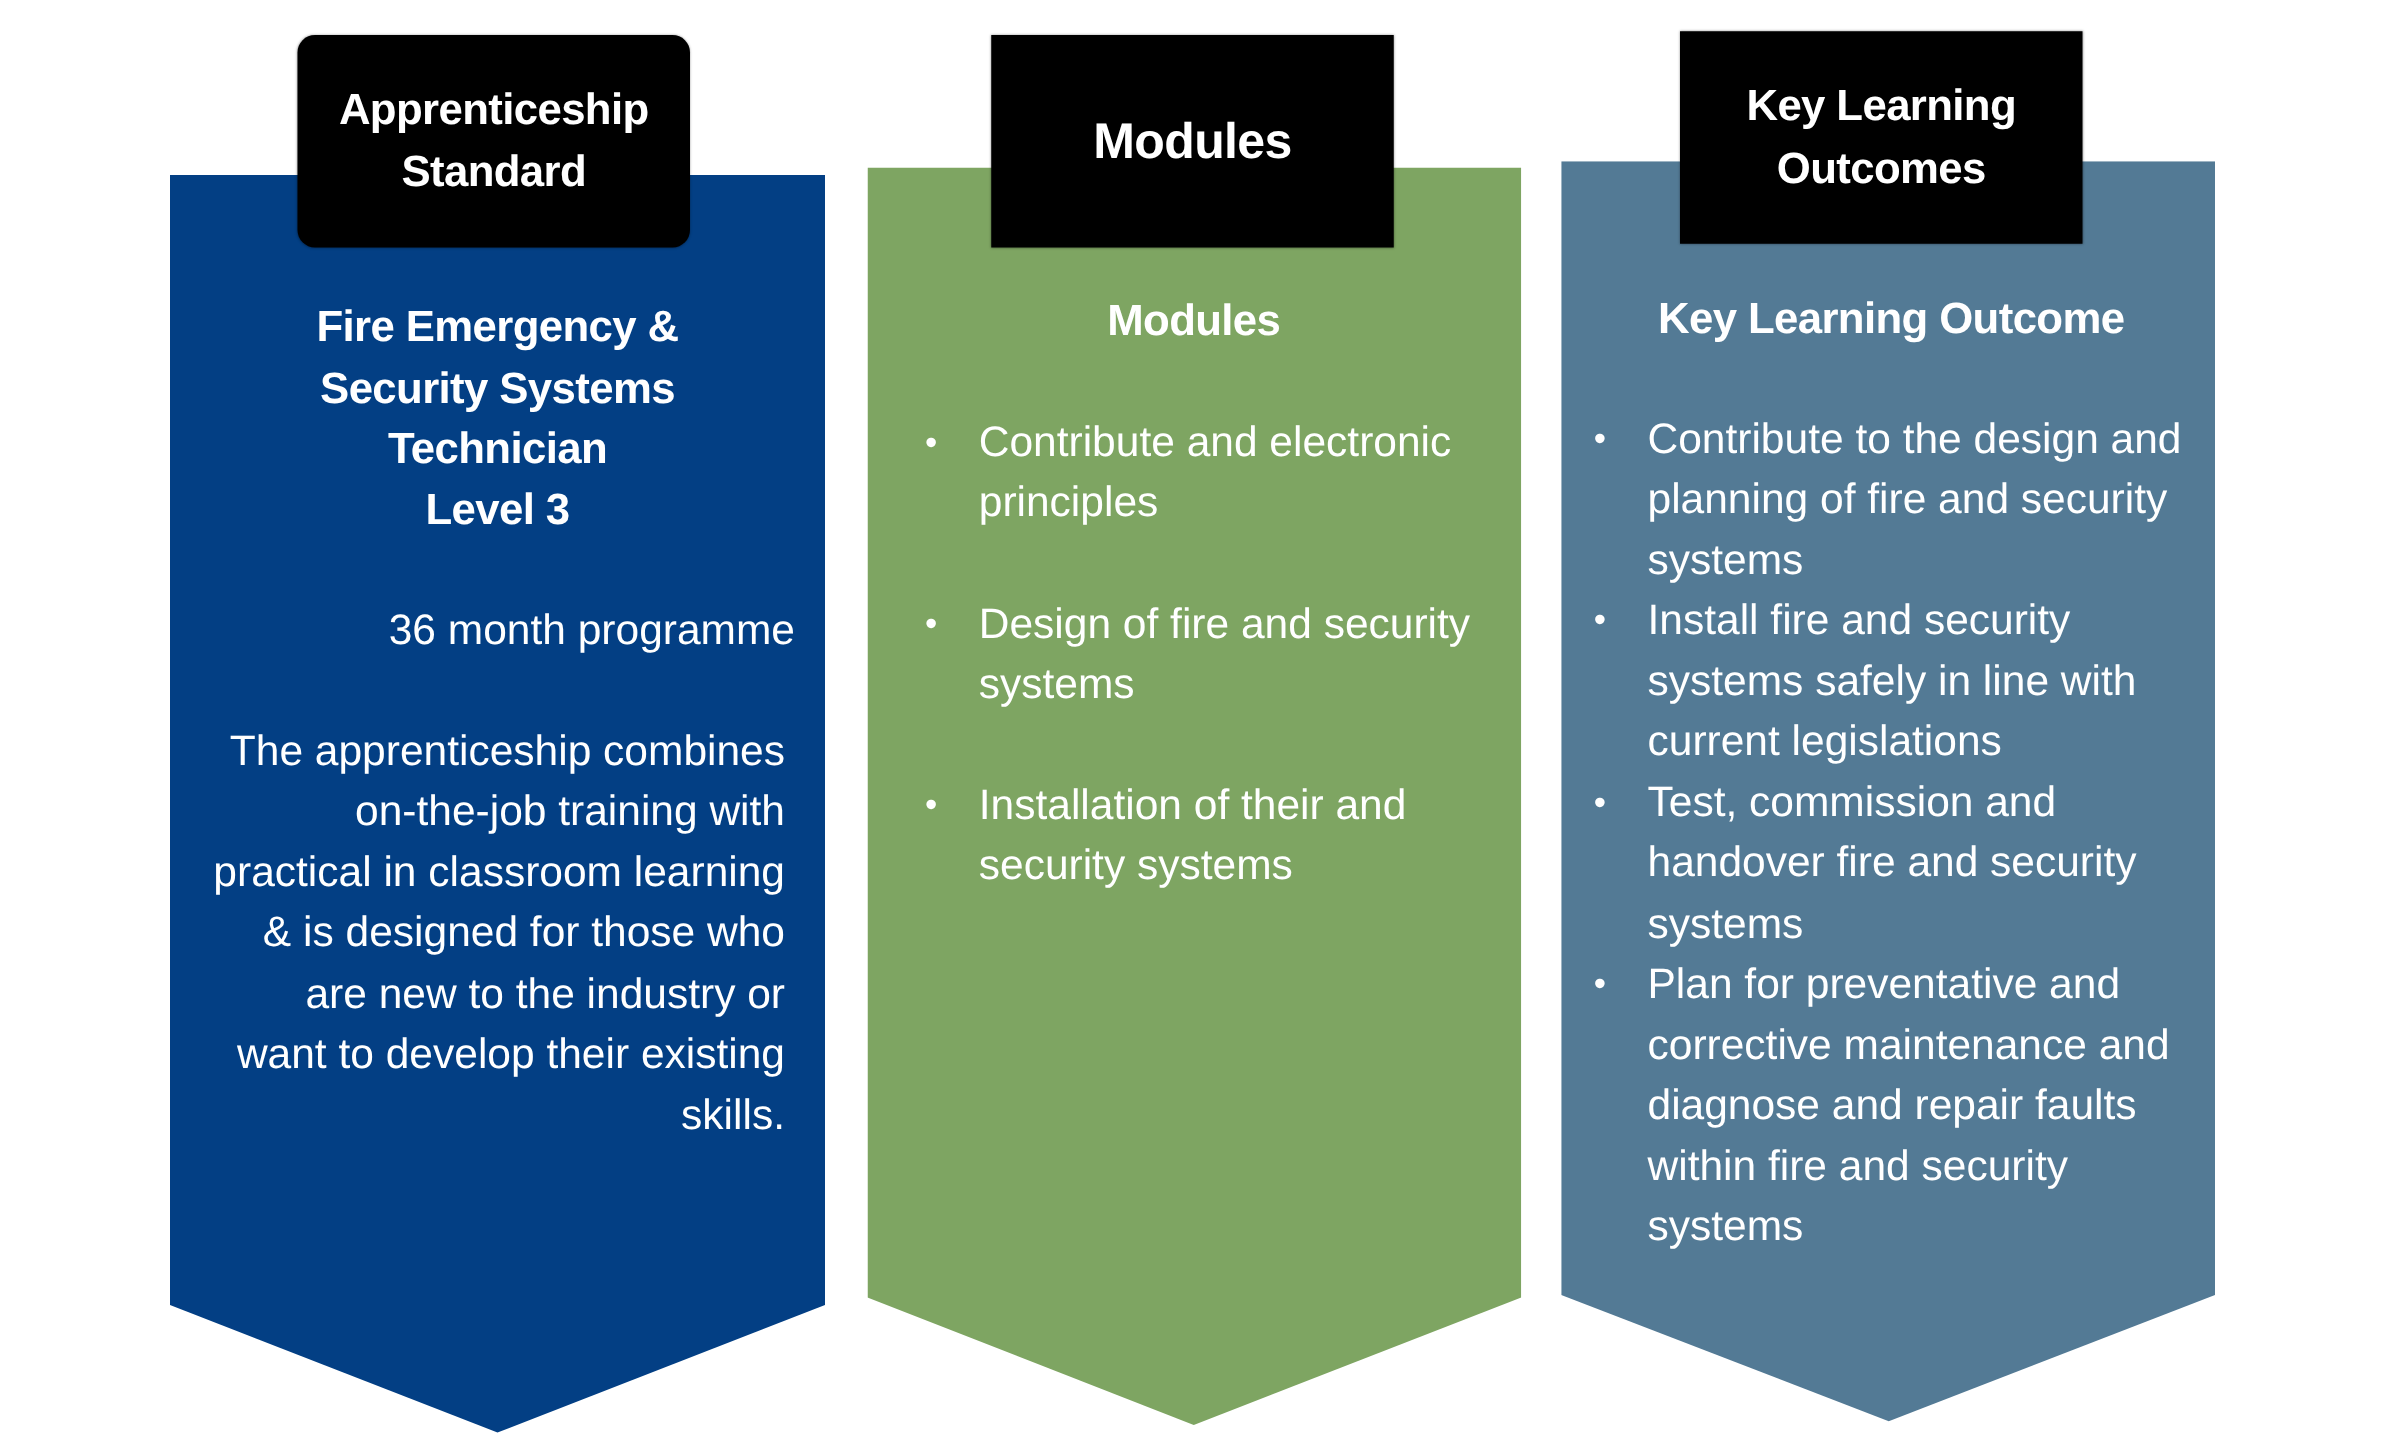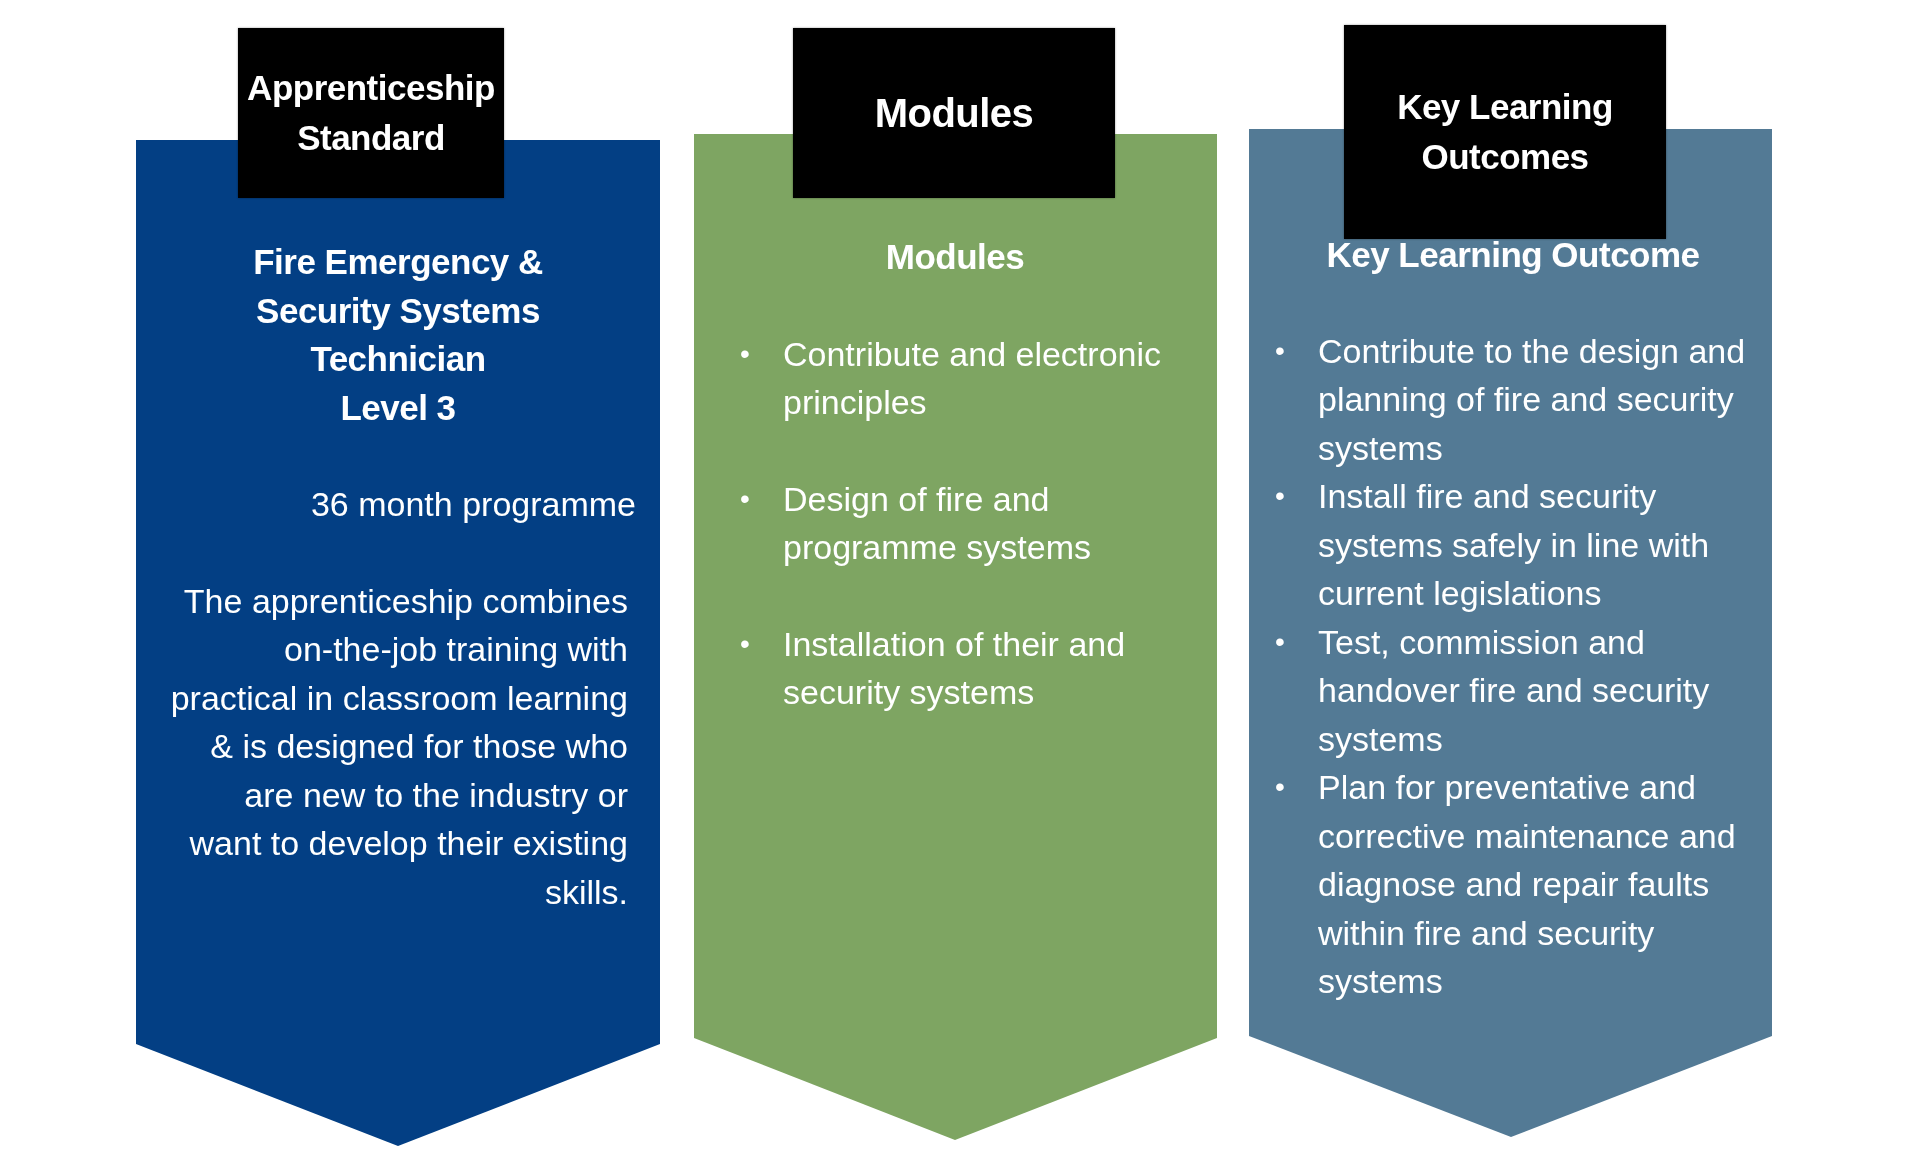--- a/index.html
+++ b/index.html
@@ -38,21 +38,21 @@
   }
 </style>
 </head>
 <body>
 
 <div class="panel" style="left:136px; top:140px; width:524px; height:1008px;">
   <svg width="524" height="1008" viewBox="0 0 524 1008">
     <polygon points="0,0 524,0 524,904 262,1006 0,904" fill="#033f84"></polygon>
   </svg>
 </div>
-<div class="tab t1" style="left:238px; top:28px; width:266px; height:170px;">
+<div class="tab t1" style="left:238px; top:28px; width:314px; height:170px;border-radius:14px;">
   <div class="inner">Apprenticeship
 Standard</div>
 </div>
 <div class="content" style="left:160px; top:224px; width:476px;">
   <div class="heading">Fire Emergency &amp;
 Security Systems
 Technician
 Level 3</div>
   <div class="body-text" style="margin-top:48px;">36 month programme</div>
   <div class="body-text" style="margin-top:48px; padding:0 8px;">The apprenticeship combines on-the-job training with practical in classroom learning &amp; is designed for those who are new to the industry or want to develop their existing skills.</div>
@@ -68,35 +68,35 @@
 </div>
 <div class="content" style="left:735px; top:219px; width:470px;">
   <div class="heading" style="margin-right:30px;">Modules</div>
   <ul class="bullets" style="margin-top:48px;">
     <li style="margin-bottom:48px;">
       <span class="dot">•</span>
       <span>Contribute and electronic principles</span>
     </li>
     <li style="margin-bottom:48px;">
       <span class="dot">•</span>
-      <span>Design of fire and programme systems</span>
+      <span>Design of fire and security systems</span>
     </li>
     <li>
       <span class="dot">•</span>
       <span>Installation of their and security systems</span>
     </li>
   </ul>
 </div>
 
 <div class="panel" style="left:1249px; top:129px; width:523px; height:1010px;">
   <svg width="523" height="1010" viewBox="0 0 523 1010">
     <polygon points="0,0 523,0 523,907 262,1008 0,907" fill="#537a95"></polygon>
   </svg>
 </div>
-<div class="tab t3" style="left:1344px; top:25px; width:322px; height:214px;">
+<div class="tab t3" style="left:1344px; top:25px; width:322px; height:170px;">
   <div class="inner">Key Learning
 Outcomes</div>
 </div>
 <div class="content" style="left:1270px; top:217px; width:496px;">
   <div class="heading" style="margin-right:10px;">Key Learning Outcome</div>
   <ul class="bullets" style="margin-top:47px;">
     <li>
       <span class="dot">•</span>
       <span>Contribute to the design and planning of fire and security systems</span>
     </li>

